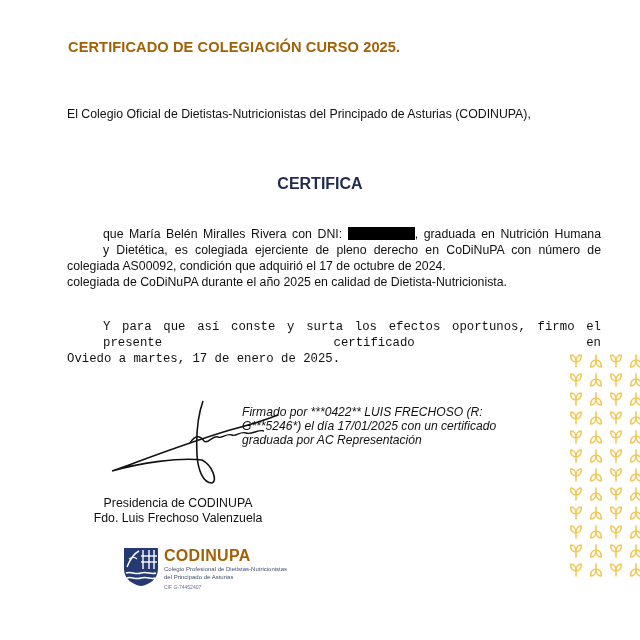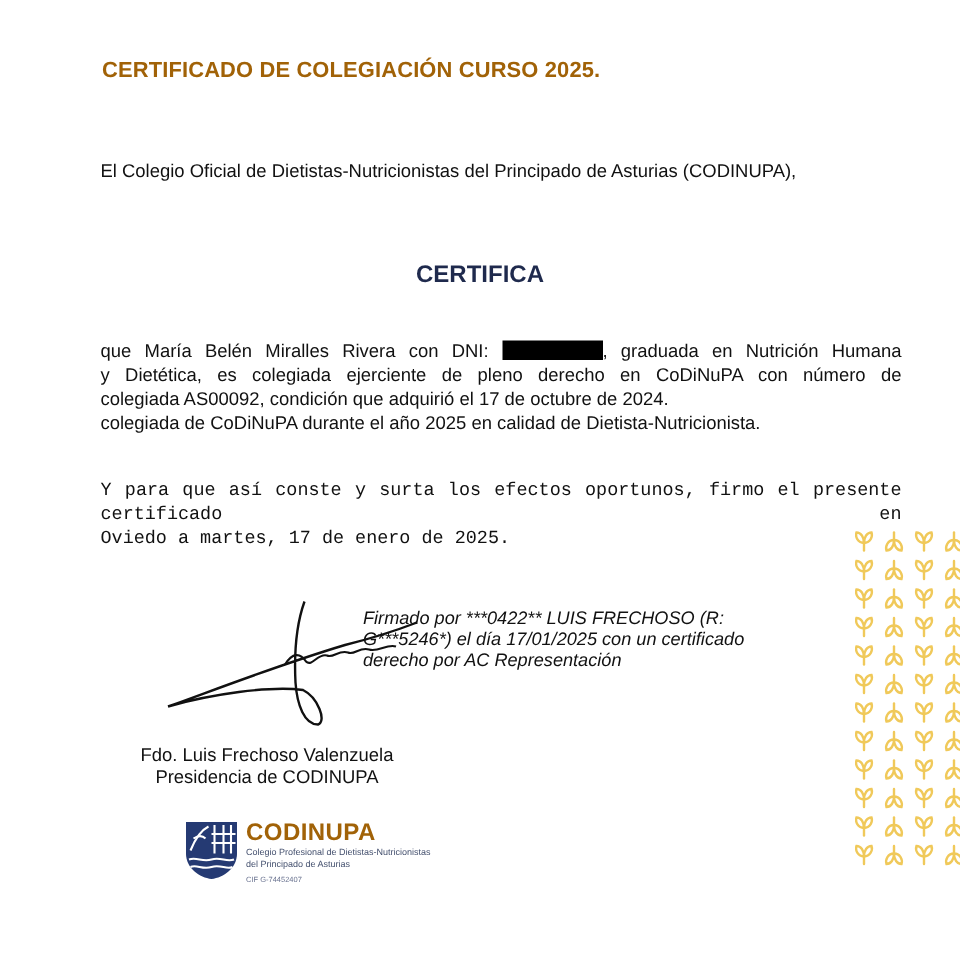--- a/index.html
+++ b/index.html
@@ -2,21 +2,21 @@
 <html><head>
   <meta charset="utf-8">
   <style>
     html, body { margin:0; padding:0; }
     body { width:640px; height:640px; background:#ffffff; position:relative; overflow:hidden; font-family:"Liberation Sans", sans-serif; color:#111; }
     .title { position:absolute; left:68px; top:39px; font-size:14.6px; font-weight:bold; color:#a16207; letter-spacing:0.1px; white-space:nowrap; }
     .intro { position:absolute; left:67px; top:107px; font-size:12.3px; white-space:nowrap; }
     .certifica { position:absolute; left:0; width:640px; top:175px; text-align:center; font-size:16px; font-weight:bold; color:#1f2a4d; }
     .body-text { position:absolute; left:67px; width:534px; top:226px; font-size:12.3px; line-height:16px; }
     .line { display:block; white-space:nowrap; }
-    .justify { text-align:justify; text-align-last:justify; white-space:normal; }
+    .justify { text-align:justify; text-align-last:justify; white-space:normal;margin-left:36px; }
     .redact { display:inline-block; width:67px; height:13px; background:#000; vertical-align:-2px; }
     .closing { position:absolute; left:67px; width:534px; top:319px; font-size:12.3px; line-height:16px;font-family:Liberation Mono, monospace; }
     .sig-text { position:absolute; left:242px; top:405px; font-size:12.1px; font-style:italic; line-height:14px; white-space:nowrap; }
     .signature { position:absolute; left:100px; top:395px; }
     .signer { position:absolute; left:88px; top:496px; width:180px; text-align:center; font-size:12.3px; line-height:15px; }
     .logo { position:absolute; left:123px; top:547px; }
     .logo-name { position:absolute; left:164px; top:547px; font-size:16px; font-weight:bold; color:#a16207; letter-spacing:0.3px; }
     .logo-sub { position:absolute; left:164px; top:566px; font-size:6px; color:#44506e; line-height:7.5px; white-space:nowrap; }
     .logo-cif { position:absolute; left:164px; top:584px; font-size:5px; color:#6a7390; white-space:nowrap; }
     .pattern { position:absolute; left:570px; top:354px; width:70px; height:230px; }
@@ -46,26 +46,26 @@
 </div>
 
 <svg class="signature" width="180" height="95" viewBox="0 0 180 95">
   <path d="M103 6 C98 20, 96 40, 97 60 C98 75, 103 88, 112 88 C118 86, 112 70, 102 65 C80 62, 40 68, 12 76 C30 70, 80 50, 130 35 C150 30, 165 25, 178 20" fill="none" stroke="#111" stroke-width="1.6"></path>
   <path d="M90 48 C95 40, 100 40, 104 46 C108 50, 112 40, 118 42 C122 44, 126 38, 132 40 C136 42, 140 36, 146 38 C152 40, 158 34, 164 36" fill="none" stroke="#111" stroke-width="1.4"></path>
 </svg>
 
 <div class="sig-text">
   <div>Firmado por ***0422** LUIS FRECHOSO (R:</div>
   <div>G***5246*) el día 17/01/2025 con un certificado</div>
-  <div>derecho por AC Representación</div>
+  <div>graduada por AC Representación</div>
 </div>
 
 <div class="signer">
+  <div>Presidencia de CODINUPA</div>
   <div>Fdo. Luis Frechoso Valenzuela</div>
-  <div>Presidencia de CODINUPA</div>
 </div>
 
 <svg class="logo" width="36" height="40" viewBox="0 0 36 40">
   <path d="M1 1 H35 V22 C35 32, 26 38, 18 39 C10 38, 1 32, 1 22 Z" fill="#253a73"></path>
   <g stroke="#fff" stroke-width="1.4" fill="none">
     <line x1="20" y1="3" x2="20" y2="22"></line>
     <line x1="26" y1="3" x2="26" y2="22"></line>
     <line x1="31" y1="3" x2="31" y2="22"></line>
     <line x1="18" y1="9" x2="34" y2="9"></line>
     <line x1="18" y1="15" x2="34" y2="15"></line>

